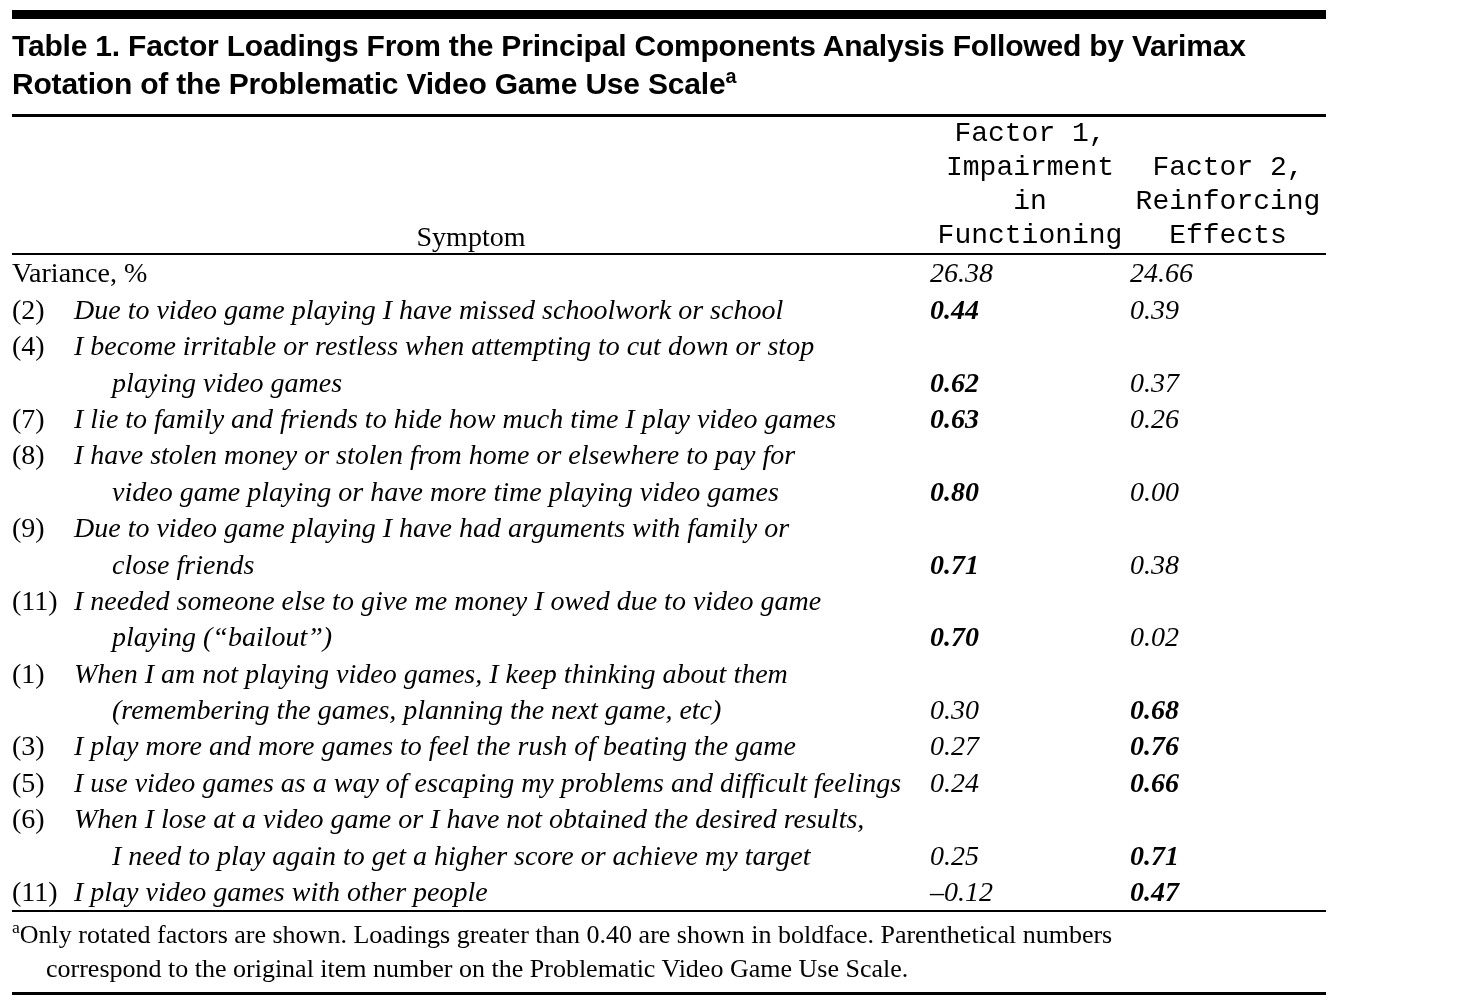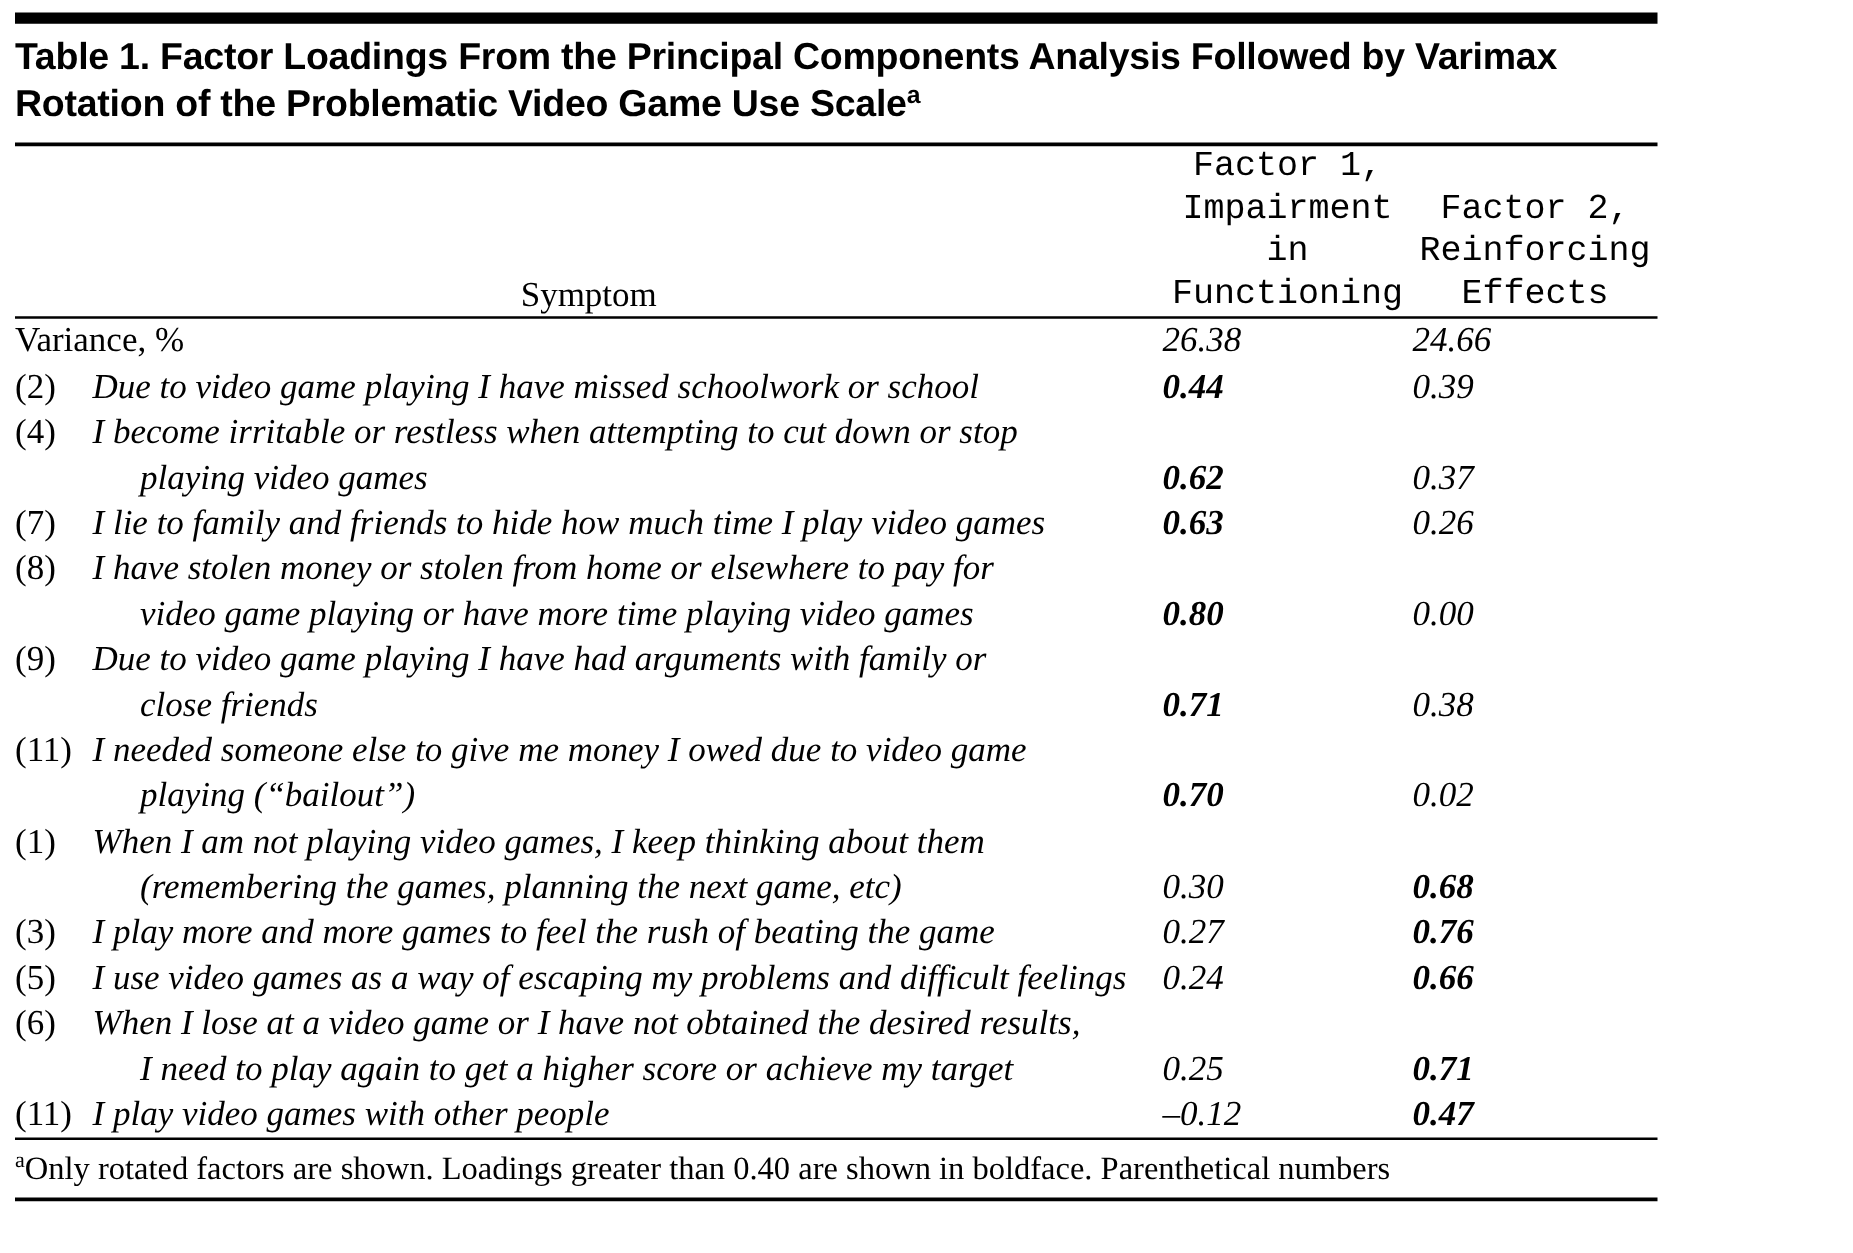--- a/index.html
+++ b/index.html
@@ -274,17 +274,17 @@
             </div>
           </td>
           <td class="num">–0.12</td>
           <td class="num bold">0.47</td>
         </tr>
       </tbody>
   </table>
 
   <div class="rule-thin"></div>
 
-  <div class="footnote"><sup>a</sup><span>Only rotated factors are shown. Loadings greater than 0.40 are shown in boldface. Parenthetical numbers</span></div>
+  <div class="footnote"><sup>a</sup><span>Only rotated factors are shown. Loadings greater than 0.40 are shown in boldface. Parenthetical numbers</span><span class="cont2">correspond to the original item number on the Problematic Video Game Use Scale.</span></div>
 
   <div class="rule-mid"></div>
 
 </div>
 
 </body></html>

